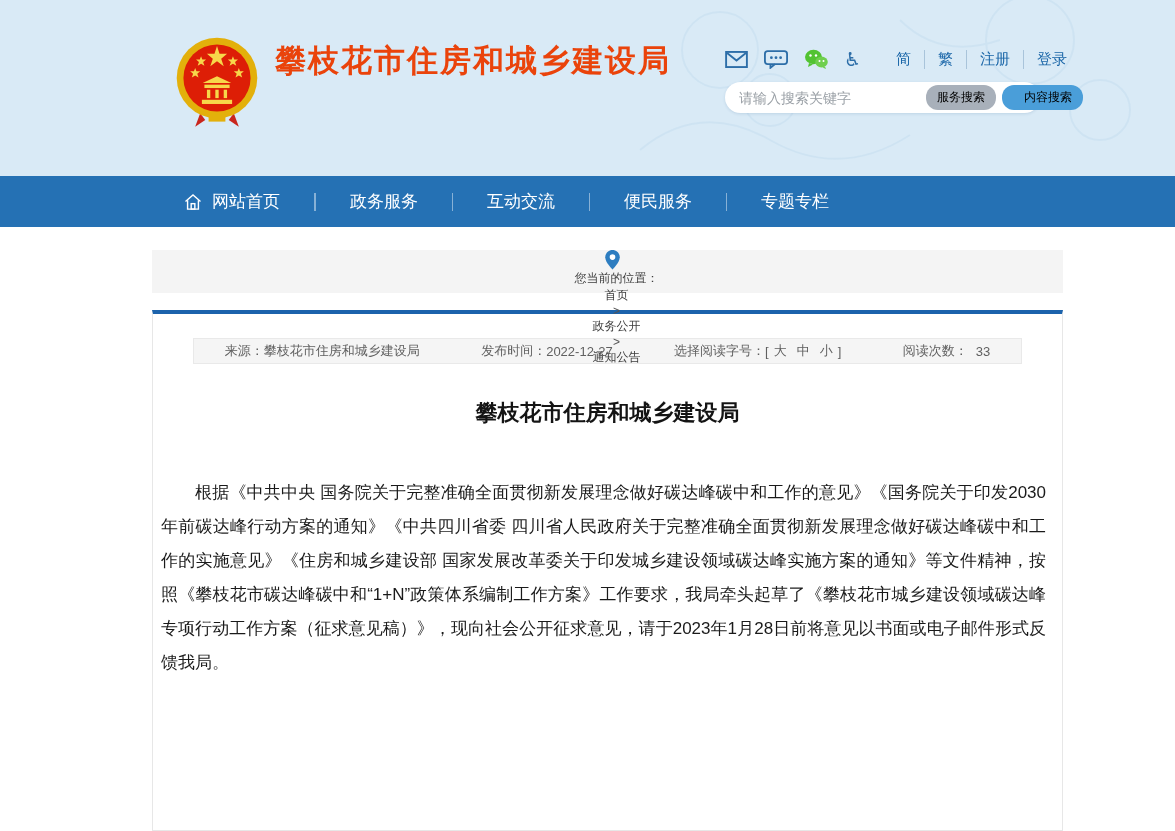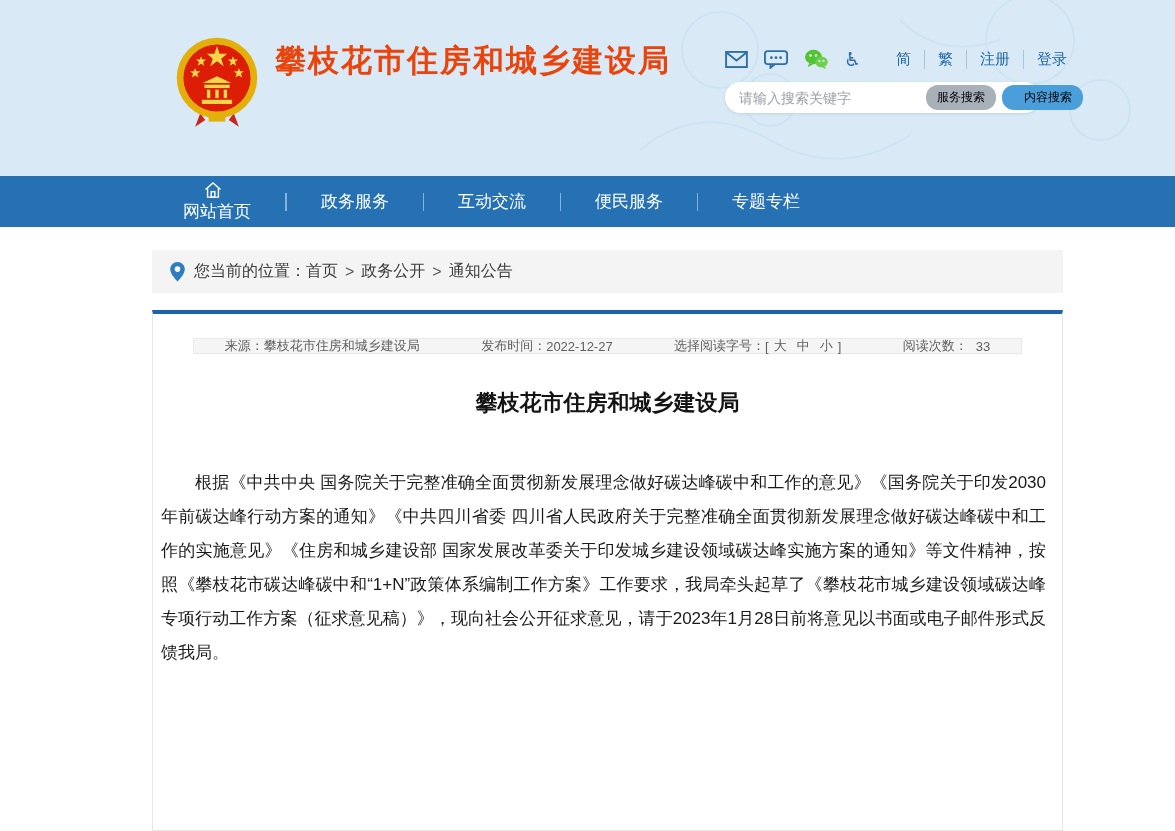--- a/index.html
+++ b/index.html
@@ -51,46 +51,46 @@
 
   
   .nav {
     height:51px; background:#2571b4;
     display:flex; align-items:center; padding-left:183px;
   }
   .nav-item {
     color:#fff; font-size:17px; display:flex; align-items:center;
     padding:0 34px; cursor:pointer; white-space:nowrap;
   }
-  .nav-item:first-child { padding-left:0;flex-direction:column; }
+  .nav-item:first-child { padding-left:0; }
   .nav-item .home-ic { margin-right:9px; display:flex; }
   .nav-sep { width:1px; height:18px; background:rgba(255,255,255,.45); }
 
   
   .page-wrap { width:911px; margin-left:152px; }
 
   .breadcrumb {
     margin-top:23px; height:43px; background:#f4f4f4;
     display:flex; align-items:center; padding-left:18px;
-    font-size:16px; color:#3c3c3c;
+    font-size:12px; color:#3c3c3c;flex-direction:column;
   }
   .breadcrumb .pin { margin-right:9px; display:flex; }
   .crumb { cursor:pointer; }
   .crumb-sep { margin:0 7px; color:#555; }
 
   .content-box {
     margin-top:17px; background:#fff; min-height:521px;
     border:1px solid #e7e7e7; border-top:4px solid #1c63ac;
   }
   .page-title {
     margin:34px 40px 0; text-align:center;
     color:#2d6ea8; font-size:23px; line-height:40px; font-weight:400;
   }
   .meta-bar {
-    margin:24px 40px 0; height:16px; background:#f5f5f5;
+    margin:24px 40px 0; height:26px; background:#f5f5f5;
     border:1px solid #e9e9e9;
     display:flex; align-items:center; justify-content:space-around;
     font-size:13px; color:#606060;
   }
   .meta-group { display:flex; align-items:center; white-space:nowrap; }
   .size-opt { cursor:pointer; margin:0 5px; }
   .bracket { color:#606060; }
   .views-val { margin-left:8px; }
 
   .article-heading1 {

